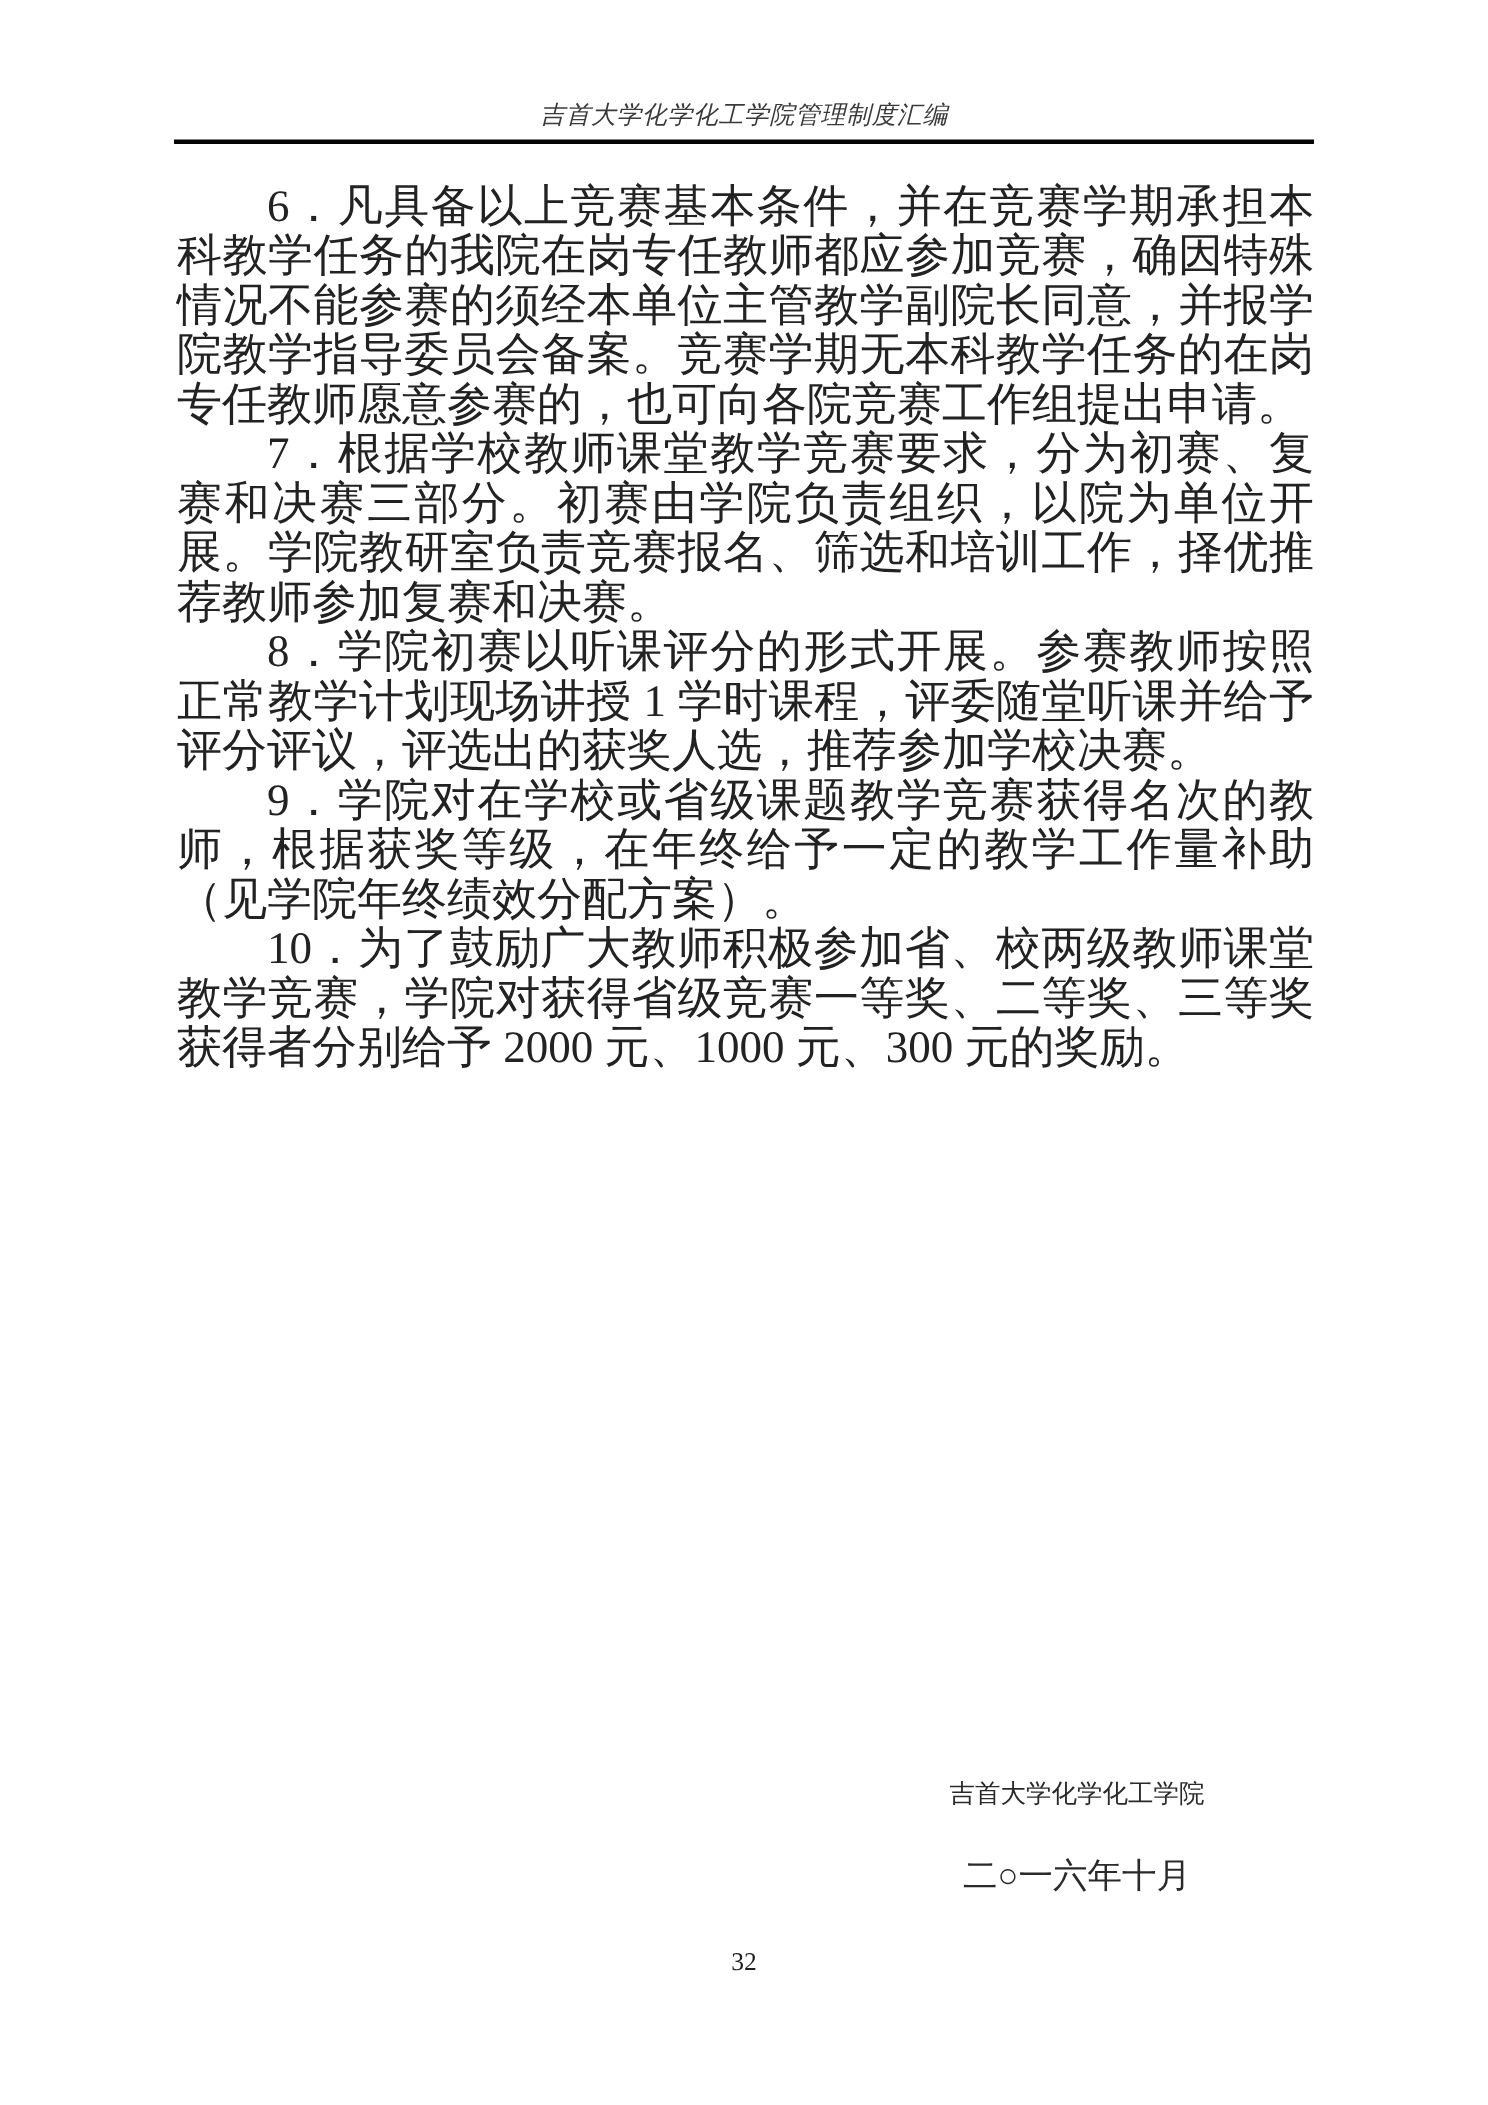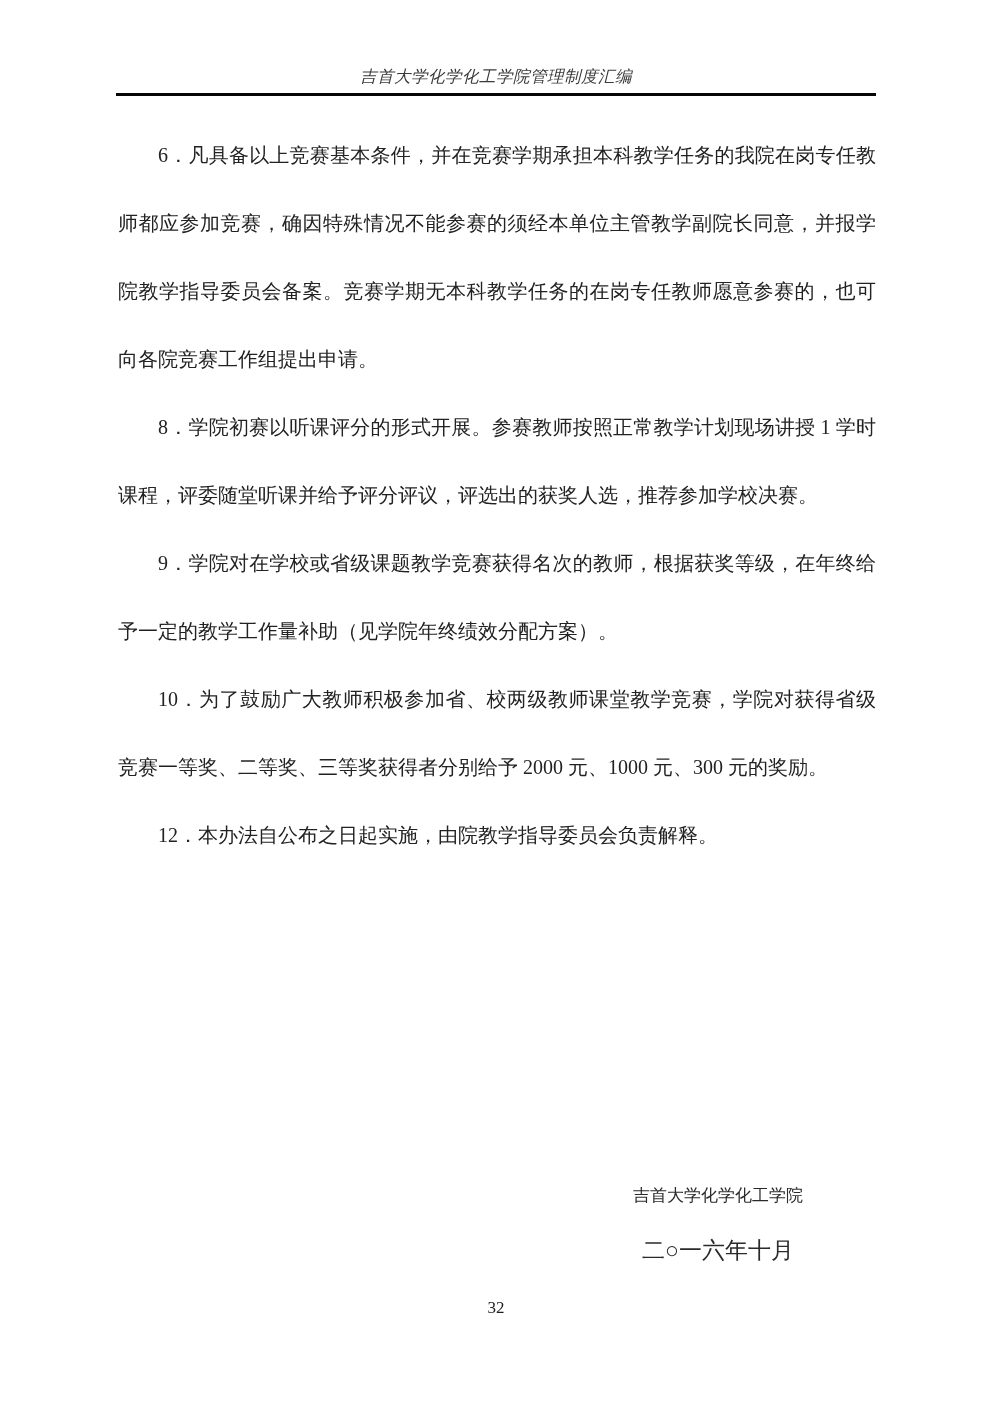--- a/index.html
+++ b/index.html
@@ -32,22 +32,22 @@
     left: 116px;
     width: 760px;
     height: 3px;
     background: #060606;
   }
   .doc-body {
     position: absolute;
     top: 121px;
     left: 118px;
     width: 758px;
-    font-size: 20px;
-    line-height: 68px;
+    font-size: 30px;
+    line-height: 33px;
     text-align: justify;
     color: #222222;
   }
   .doc-body p { margin: 0; padding: 0; text-indent: 2em; }
   .doc-body p.section-heading { text-indent: 0; }
   .signature-block {
     position: absolute;
     left: 560px;
     top: 1168px;
     width: 316px;
@@ -70,24 +70,24 @@
 <body>
 
 <div class="page">
 
   <div class="running-header">吉首大学化学化工学院管理制度汇编</div>
 
   <div class="header-rule"></div>
 
   <div class="doc-body">
     <p>6．凡具备以上竞赛基本条件，并在竞赛学期承担本科教学任务的我院在岗专任教师都应参加竞赛，确因特殊情况不能参赛的须经本单位主管教学副院长同意，并报学院教学指导委员会备案。竞赛学期无本科教学任务的在岗专任教师愿意参赛的，也可向各院竞赛工作组提出申请。</p>
+    <p>7．根据学校教师课堂教学竞赛要求，分为初赛、复赛和决赛三部分。初赛由学院负责组织，以院为单位开展。学院教研室负责竞赛报名、筛选和培训工作，择优推荐教师参加复赛和决赛。</p>
     <p>8．学院初赛以听课评分的形式开展。参赛教师按照正常教学计划现场讲授 1 学时课程，评委随堂听课并给予评分评议，评选出的获奖人选，推荐参加学校决赛。</p>
     <p>9．学院对在学校或省级课题教学竞赛获得名次的教师，根据获奖等级，在年终给予一定的教学工作量补助（见学院年终绩效分配方案）。</p>
     <p>10．为了鼓励广大教师积极参加省、校两级教师课堂教学竞赛，学院对获得省级竞赛一等奖、二等奖、三等奖获得者分别给予 2000 元、1000 元、300 元的奖励。</p>
-    <p>12．本办法自公布之日起实施，由院教学指导委员会负责解释。</p>
   </div>
 
   <div class="signature-block">
     <div class="sig-org">吉首大学化学化工学院</div>
     <div class="sig-date">二○一六年十月</div>
   </div>
 
   <div class="page-number">32</div>
 
 </div>

